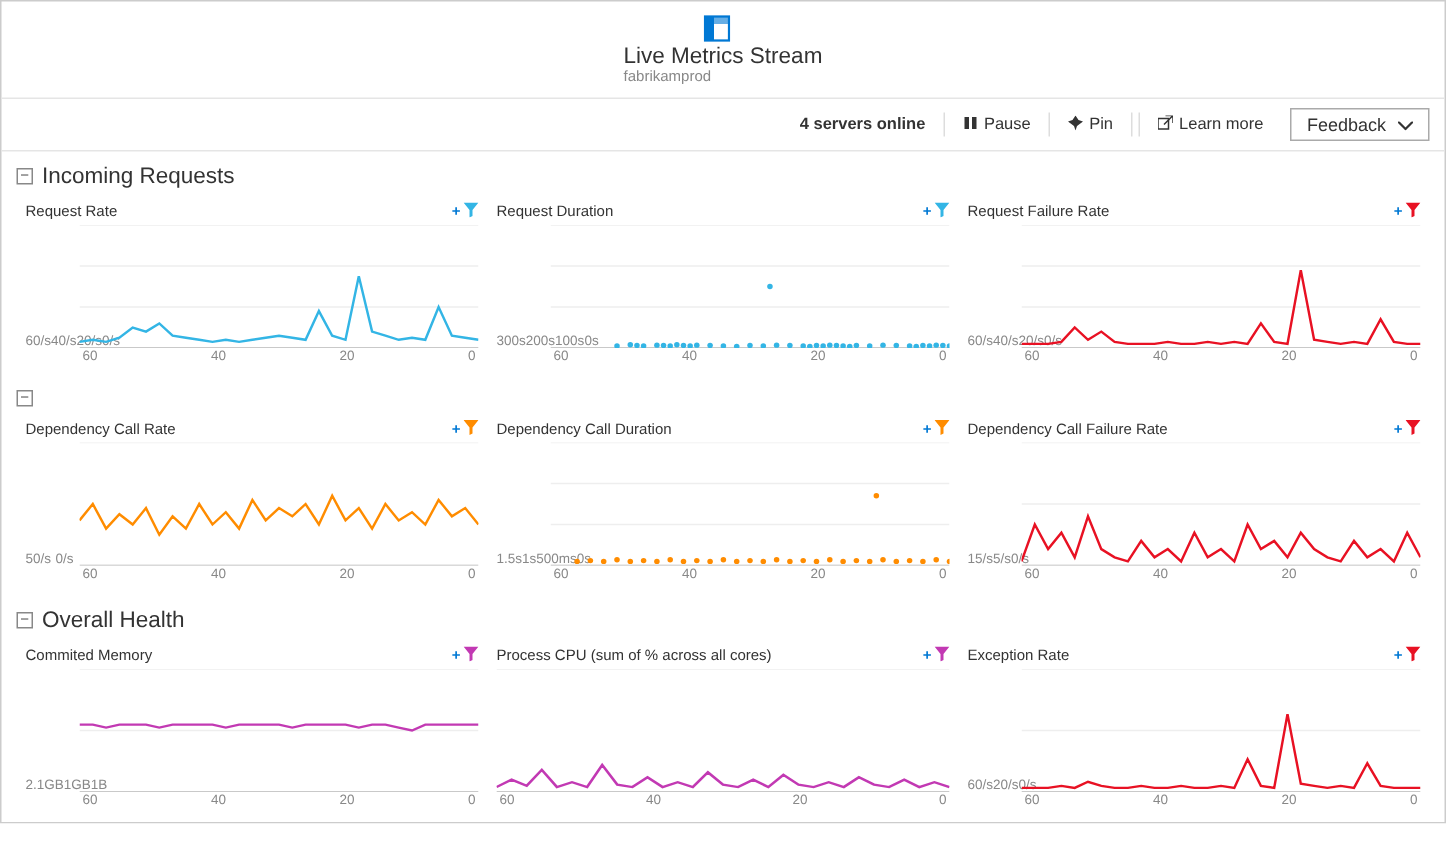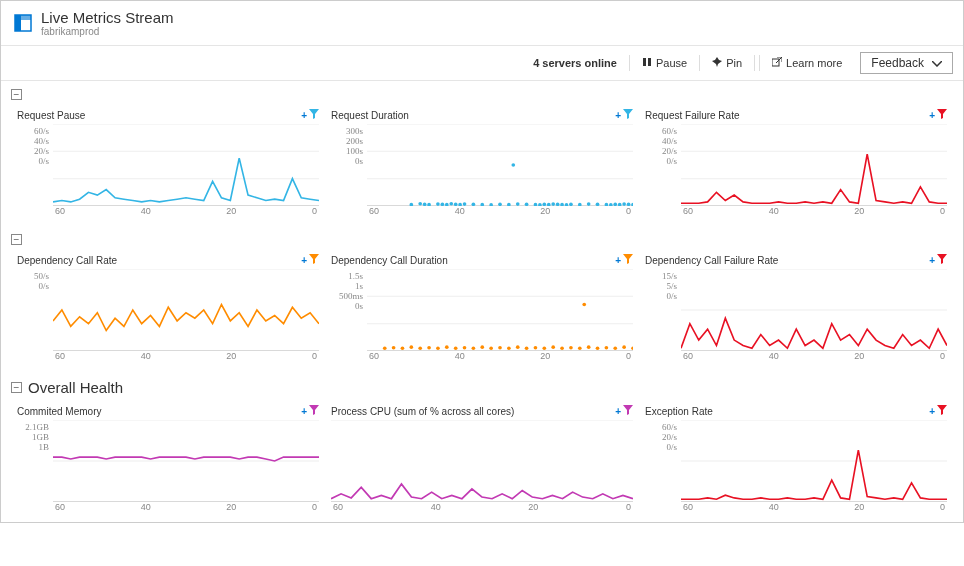--- a/index.html
+++ b/index.html
@@ -1,37 +1,37 @@
 <!DOCTYPE html>
 <html><head>
 <meta charset="utf-8">
 <style>
   * { box-sizing: border-box; margin: 0; padding: 0; }
   body { font-family: "Segoe UI", Arial, sans-serif; font-size: 12px; color: #333; background: #fff; width: 964px; }
   .container { border: 1px solid #ccc; }
-  .header { display: flex; align-items: center; padding: 8px 12px; border-bottom: 1px solid #e5e5e5; }
+  .header { display: flex; align-items: center; padding: 8px 0; border-bottom: 1px solid #e5e5e5; flex-direction: column; }
   .logo { width: 20px; height: 20px; margin-right: 8px; display: inline-flex; align-items: center; justify-content: center; }
   .title-block { display: flex; flex-direction: column; }
   .title { font-size: 15px; font-weight: 400; color: #333; }
   .subtitle { font-size: 10px; color: #888; }
   .toolbar { display: flex; align-items: center; justify-content: flex-end; padding: 6px 10px; border-bottom: 1px solid #e5e5e5; gap: 0; }
   .tb-item { display: inline-flex; align-items: center; gap: 4px; padding: 4px 10px; font-size: 11px; color: #333; cursor: pointer; }
   .tb-sep { width: 1px; height: 16px; background: #ddd; margin: 0 2px; }
   .feedback { border: 1px solid #aaa; padding: 3px 10px; display: inline-flex; align-items: center; gap: 8px; margin-left: 8px; justify-content: center; }
   .section { padding: 4px 10px 0; }
   .section-head { display: flex; align-items: center; gap: 6px; padding: 4px 0; }
   .collapse-icon { width: 11px; height: 11px; border: 1px solid #888; display: inline-flex; align-items: center; justify-content: center; font-size: 10px; line-height: 1; color: #555; }
   .section-title { font-size: 15px; font-weight: 400; }
   .charts-row { display: flex; gap: 0; }
   .chart { flex: 1; padding: 2px 6px 6px; position: relative; }
   .chart-head { display: flex; justify-content: space-between; align-items: center; padding: 2px 0; }
   .chart-title { font-size: 10px; color: #333; }
   .chart-actions { display: flex; gap: 2px; align-items: center; }
   .chart-body { display: flex; height: 96px; }
-  .y-axis { display: flex; flex-direction: column; justify-content: flex-start; align-items: flex-end; font-size: 9px; color: #888; padding: 2px 4px 14px 0; width: 36px; font-family: Liberation Serif, serif; }
+  .y-axis { display: flex; flex-direction: row; justify-content: space-between; align-items: flex-end; font-size: 9px; color: #888; padding: 2px 4px 14px 0; width: 36px; }
   .plot { flex: 1; position: relative; }
   svg.plotsvg { width: 100%; height: 82px; display: block; }
   .x-axis { display: flex; justify-content: space-between; font-size: 9px; color: #888; padding: 0 2px; }
   .grid-line { stroke: #eee; stroke-width: 1; }
   .baseline { stroke: #bbb; stroke-width: 1; }
   .add-icon { color: #0078d4; font-size: 10px; font-weight: bold; }
   .funnel-icon { width: 10px; height: 10px; }
 </style>
 </head>
 <body>
@@ -84,25 +84,26 @@
       <span><svg width="10" height="6">
             <path d="M0 0 L5 5 L10 0" fill="none" stroke="#333" stroke-width="1.5"></path>
           </svg></span>
     </span>
   </div>
 
   <div id="sections-root">
       <div class="section">
         <div class="section-head">
           <span class="collapse-icon">−</span>
+          <span class="section-title">Incoming Requests</span>
         </div>
         <div class="charts-row">
           <div class="chart">
             <div class="chart-head">
-              <span class="chart-title">Request Pause</span>
+              <span class="chart-title">Request Rate</span>
               <div class="chart-actions">
                 <span class="add-icon">+</span>
                 <span><svg class="funnel-icon" viewBox="0 0 10 10">
                     <path d="M0 0 L10 0 L6 5 L6 9 L4 10 L4 5 Z" fill="#33b5e5"></path>
                   </svg></span>
               </div>
             </div>
             <div class="chart-body">
               <div class="y-axis">
                 <span>60/s</span>

